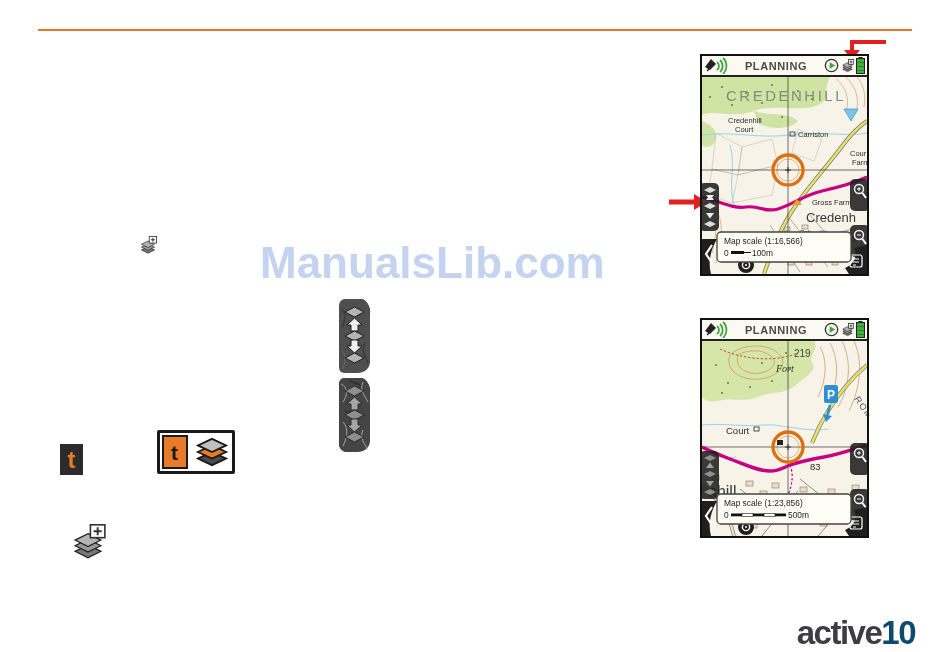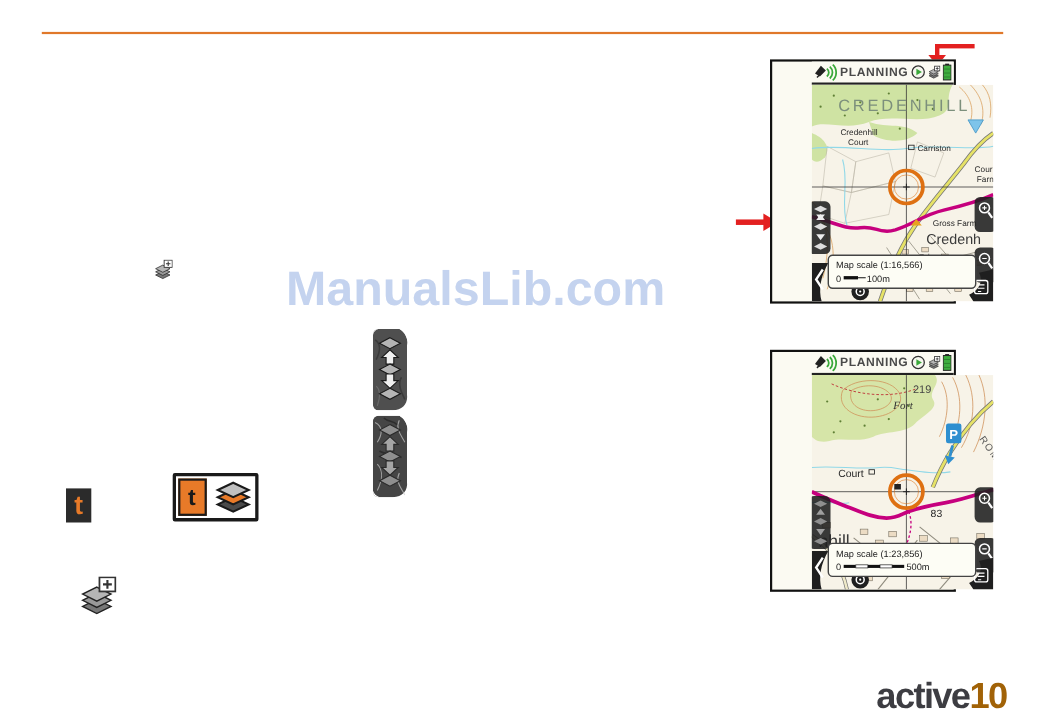--- a/index.html
+++ b/index.html
@@ -10,39 +10,39 @@
   .abs{position:absolute;}
   
   .top-rule{left:38px;top:29px;width:874px;height:2px;background:#e0782a;}
   .watermark{
     left:260px;top:238px;font-size:44px;font-weight:bold;color:#c4d3ef;
     letter-spacing:0px;white-space:nowrap;text-align:right;
   }
   .logo{left:715px;top:614px;width:200px;text-align:right;font-size:33px;
     font-weight:bold;letter-spacing:-1.5px;white-space:nowrap;}
   .logo .word{color:#3d3d42;margin-top:30px;}
-  .logo .num{color:#a16207;}
+  .logo .num{color:#0c4a6e;}
   
   .t-small{
     left:60px;top:444px;width:23px;height:31px;background:#2b2b2b;
     display:flex;align-items:center;justify-content:center;
     color:#e87a28;font-weight:bold;font-size:24px;line-height:1;
   }
   .t-boxed{
     left:157px;top:430px;width:72px;height:38px;background:#ffffff;
     border:3px solid #1a1a1a;border-radius:2px;display:flex;align-items:center;
     justify-content:center;gap:5px;padding:0;
   }
   .t-boxed .t-tile{
     width:22px;height:30px;background:#e87a28;border:2px solid #1a1a1a;
     display:flex;align-items:center;justify-content:center;color:#1a1a1a;
     font-weight:bold;font-size:21px;line-height:1;
   }
   
-  .device{border:2px solid #111;background:#fbfaf2;box-sizing:border-box;padding-left:36px;}
+  .device{border:2px solid #111;background:#fbfaf2;box-sizing:border-box;}
   .dev-header{
     height:21px;display:flex;align-items:center;gap:2px;padding:0 2px;
     background:#fbfaf2;border-bottom:2px solid #222;box-sizing:border-box;
   }
   .dev-title{
     flex:1;text-align:center;font-size:11px;font-weight:600;color:#4a4a4a;
     letter-spacing:.6px;
   }
   .dev-map{position:relative;line-height:0;}
   .map-svg{display:block;}

